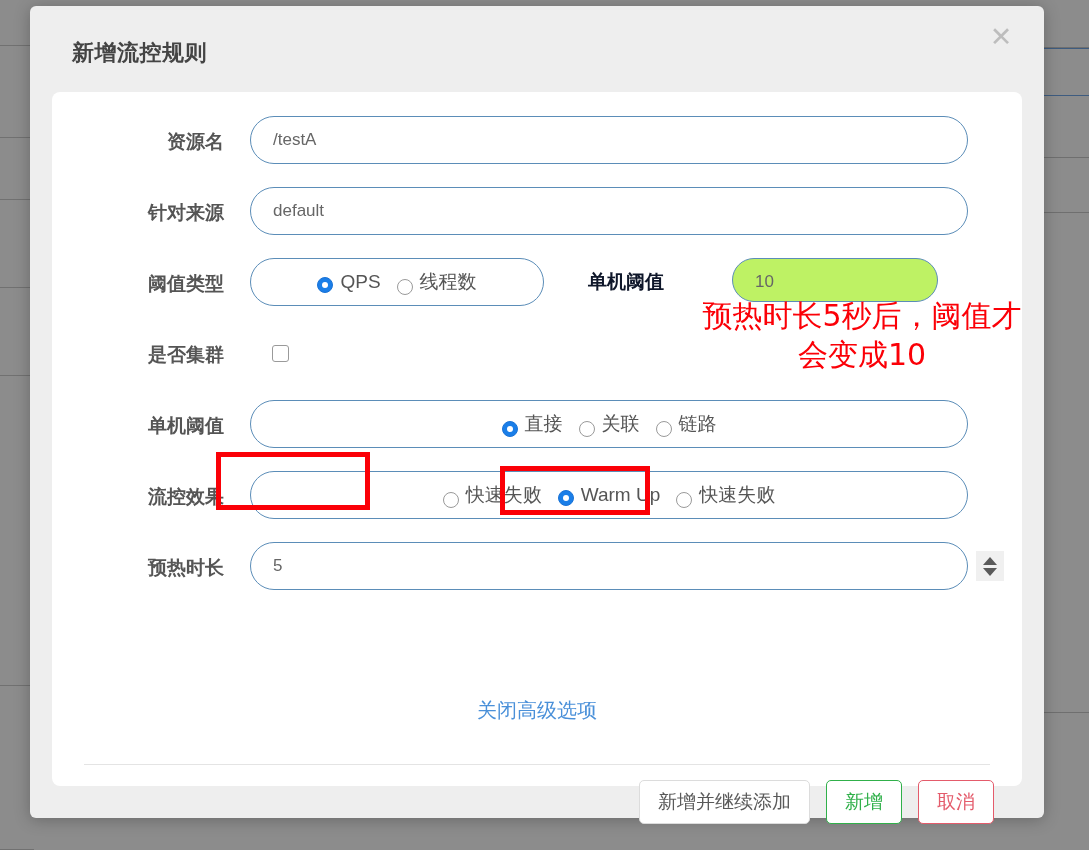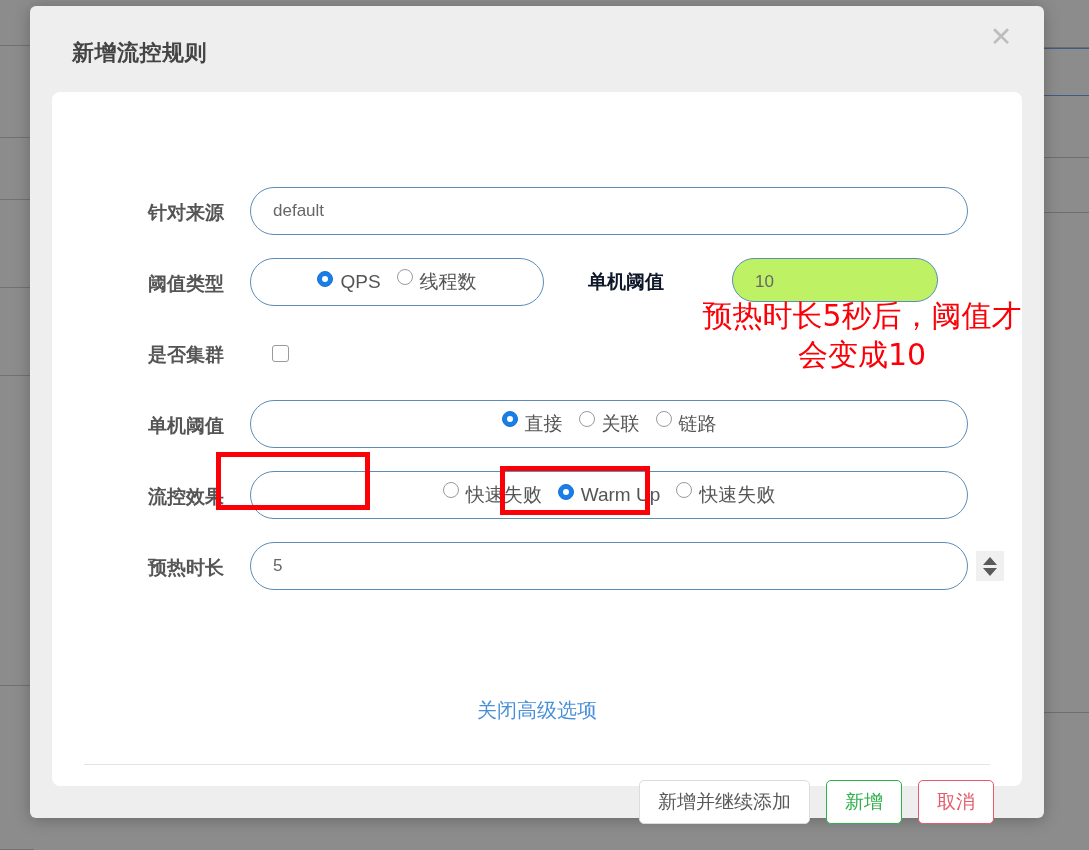--- a/index.html
+++ b/index.html
@@ -115,21 +115,21 @@
   .ctl.radios {
     display: flex;
     align-items: center;
     justify-content: center;
     gap: 16px;
   }
   .ctl.short { width: 294px; }
 
   .radio-opt {
     display: inline-flex;
-    align-items: flex-start;
+    align-items: flex-end;
     gap: 7px;
     font-size: 19px;
     color: #555;
     cursor: pointer;
     white-space: nowrap;
   }
   .radio-dot {
     width: 16px; height: 16px;
     border-radius: 50%;
     border: 1px solid #9a9a9a;
@@ -290,20 +290,24 @@
   </div>
 </div>
 
 <div id="modal">
 
   <div id="modal-title">新增流控规则</div>
   <div id="close-btn">✕</div>
 
   <div id="panel">
 
+    <div class="form-row" style="top:24px">
+      <div class="lbl">资源名</div>
+      <div class="ctl text">/testA</div>
+    </div>
 
     <div class="form-row" style="top:95px">
       <div class="lbl">针对来源</div>
       <div class="ctl text">default</div>
     </div>
 
     <div class="form-row" style="top:166px">
       <div class="lbl">阈值类型</div>
       <div class="ctl radios short">
         <span class="radio-opt on">

